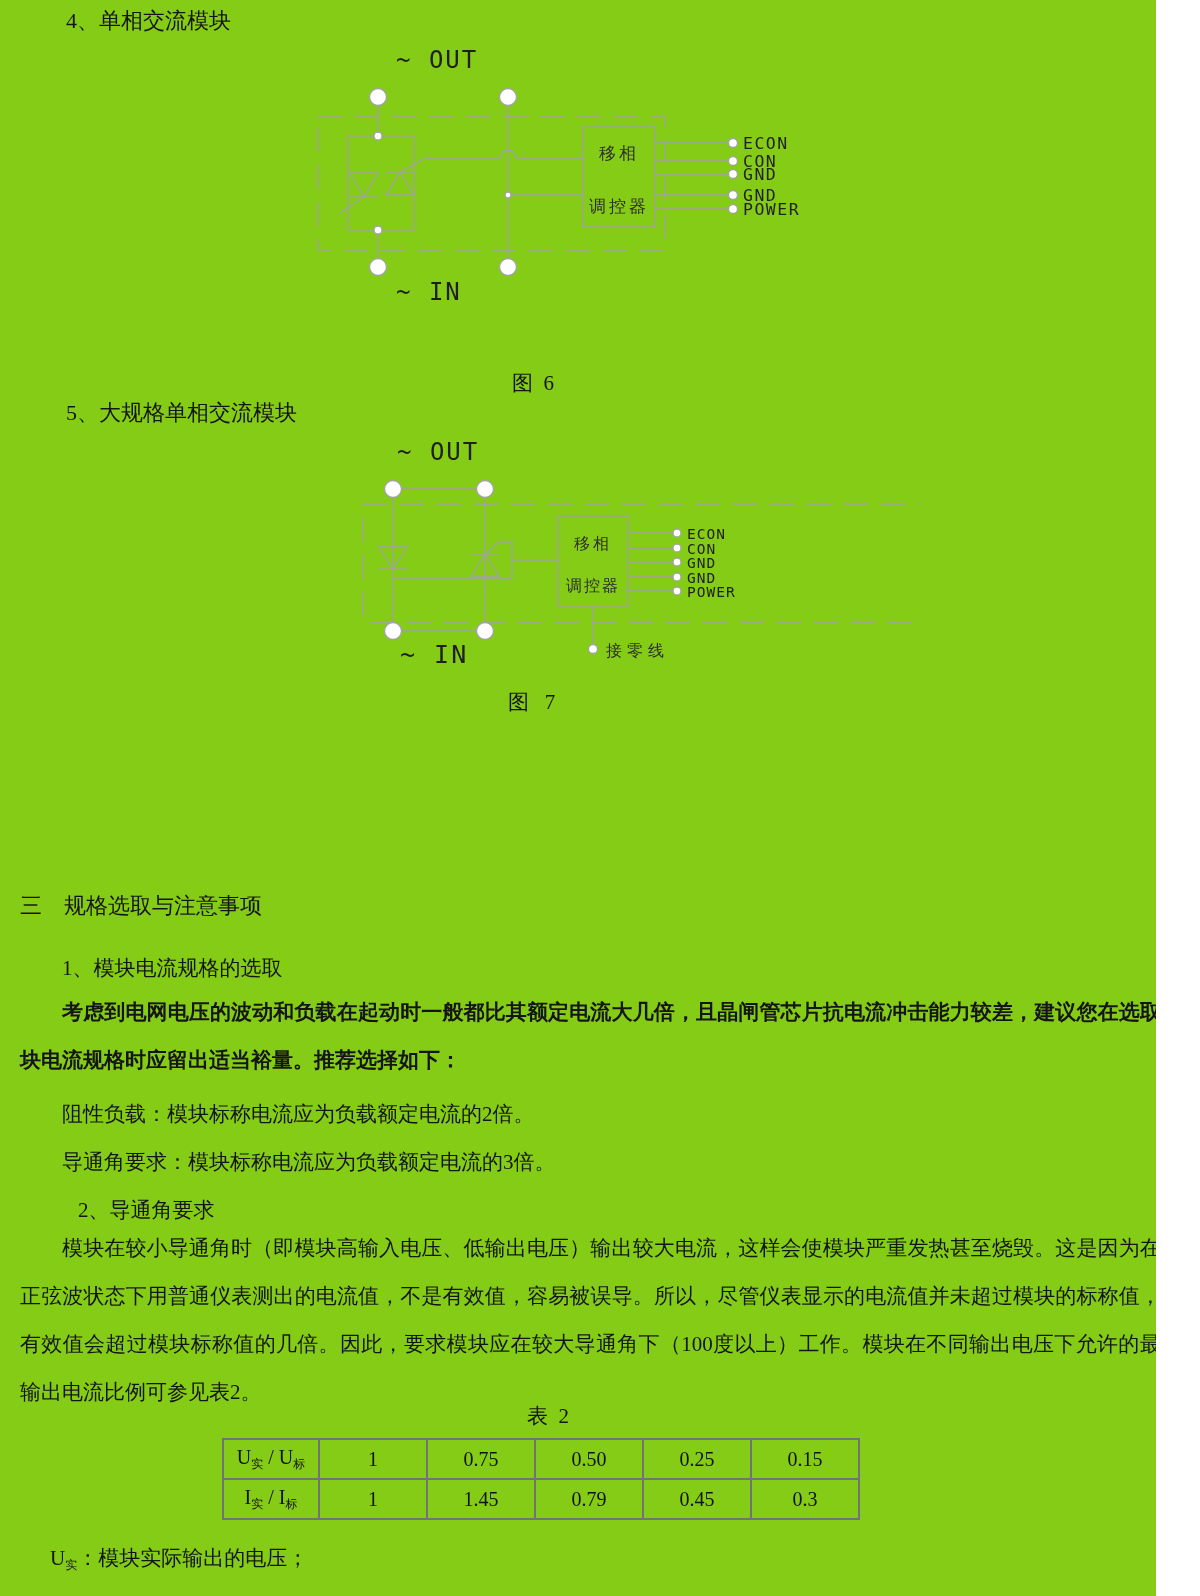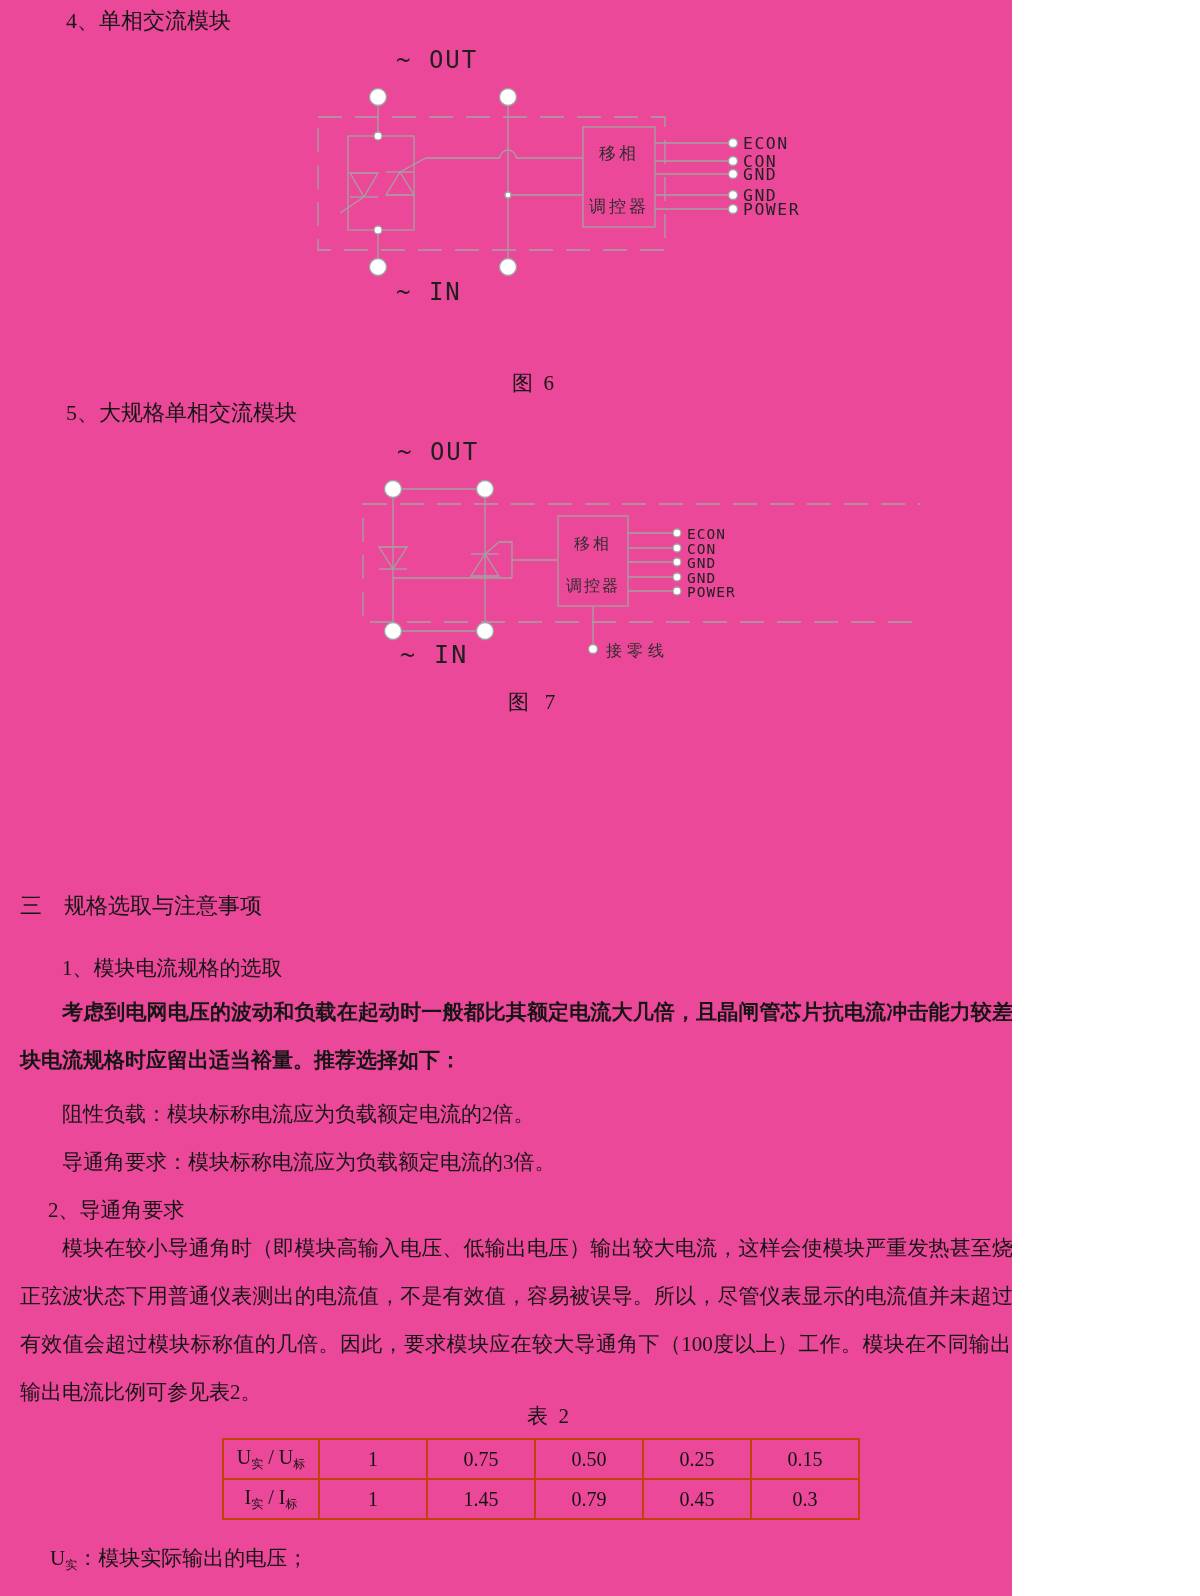--- a/index.html
+++ b/index.html
@@ -1,36 +1,36 @@
 <!DOCTYPE html>
 <html><head>
 <meta charset="utf-8">
 <style>
   html,body{margin:0;padding:0;background:#ffffff;}
   .page{
-    position:relative;width:1012px;height:1596px;background:#ec4899;overflow:hidden;
+    position:relative;width:1156px;height:1596px;background:#84cc16;overflow:hidden;
     font-family:"Liberation Serif","DejaVu Serif",serif;color:#151515;
   }
   .abs{position:absolute;}
   .body-text{font-size:21px;line-height:48px;}
   .para{width:1162px;text-align:justify;text-indent:42px;}
   .heading{font-size:22px;white-space:pre;}
   .cad{font-family:"DejaVu Sans Mono","Liberation Mono",monospace;color:#1f1f1f;}
   .io-label{font-size:24px;letter-spacing:2px;white-space:pre;}
   .caption{font-size:21px;white-space:pre;}
   svg{position:absolute;}
   svg .ln{stroke:#a2a2a2;stroke-width:1.3;fill:none;}
   svg .dash{stroke:#a2a2a2;stroke-width:1.3;fill:none;stroke-dasharray:24 13;}
   svg .node{stroke:#a2a2a2;stroke-width:1.3;fill:#ffffff;}
   svg .tri{stroke:#a2a2a2;stroke-width:1.3;fill:none;}
   svg text.cn{font-family:"Liberation Serif","DejaVu Serif",serif;fill:#2e2e2e;}
   svg text.term{font-family:"DejaVu Sans Mono","Liberation Mono",monospace;fill:#222222;}
   table.t2{border-collapse:collapse;table-layout:fixed;}
   table.t2 td{
-    border:2px solid #c2410c;text-align:center;vertical-align:middle;
+    border:2px solid #737373;text-align:center;vertical-align:middle;
     font-size:20px;font-family:"Liberation Serif","DejaVu Serif",serif;color:#111;
     height:38px;padding:0;
   }
   .sub{font-size:12px;vertical-align:-4px;}
   .fnote{font-size:21px;}
 </style>
 </head>
 <body>
 
 <div class="page">
@@ -148,21 +148,21 @@
   <div class="abs cad io-label" style="left:400px;top:640px;font-size:25px;">~ IN</div>
 
   <div class="abs caption" style="left:508px;top:688px;">图   7</div>
 
 
   <div class="abs heading" style="left:20px;top:891px;">三　规格选取与注意事项</div>
   <div class="abs body-text" style="left:62px;top:944px;">1、模块电流规格的选取</div>
   <div class="abs body-text para" style="left:20px;top:988px;font-weight:bold;">考虑到电网电压的波动和负载在起动时一般都比其额定电流大几倍，且晶闸管芯片抗电流冲击能力较差，建议您在选取模块电流规格时应留出适当裕量。推荐选择如下：</div>
   <div class="abs body-text" style="left:62px;top:1090px;">阻性负载：模块标称电流应为负载额定电流的2倍。</div>
   <div class="abs body-text" style="left:62px;top:1138px;">导通角要求：模块标称电流应为负载额定电流的3倍。</div>
-  <div class="abs body-text" style="left:48px;top:1186px;text-align:right;">2、导通角要求</div>
+  <div class="abs body-text" style="left:78px;top:1186px;text-align:right;">2、导通角要求</div>
   <div class="abs body-text para" style="left:20px;top:1224px;">模块在较小导通角时（即模块高输入电压、低输出电压）输出较大电流，这样会使模块严重发热甚至烧毁。这是因为在非正弦波状态下用普通仪表测出的电流值，不是有效值，容易被误导。所以，尽管仪表显示的电流值并未超过模块的标称值，但有效值会超过模块标称值的几倍。因此，要求模块应在较大导通角下（100度以上）工作。模块在不同输出电压下允许的最大输出电流比例可参见表2。</div>
 
   <div class="abs caption" style="left:527px;top:1402px;">表  2</div>
 
   <table class="t2 abs" style="left:222px;top:1438px;">
     <colgroup>
       <col style="width:96px">
         <col style="width:108px">
         <col style="width:108px">
       <col style="width:108px">

